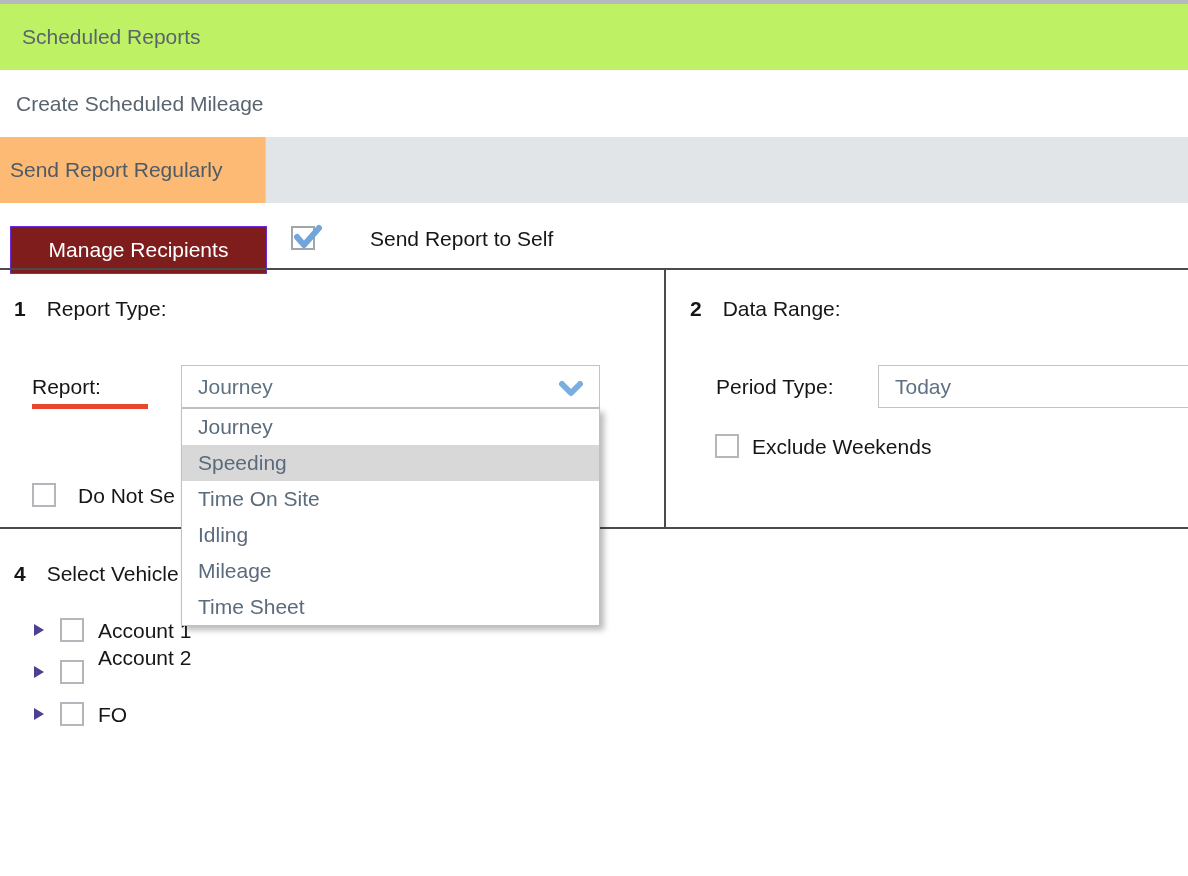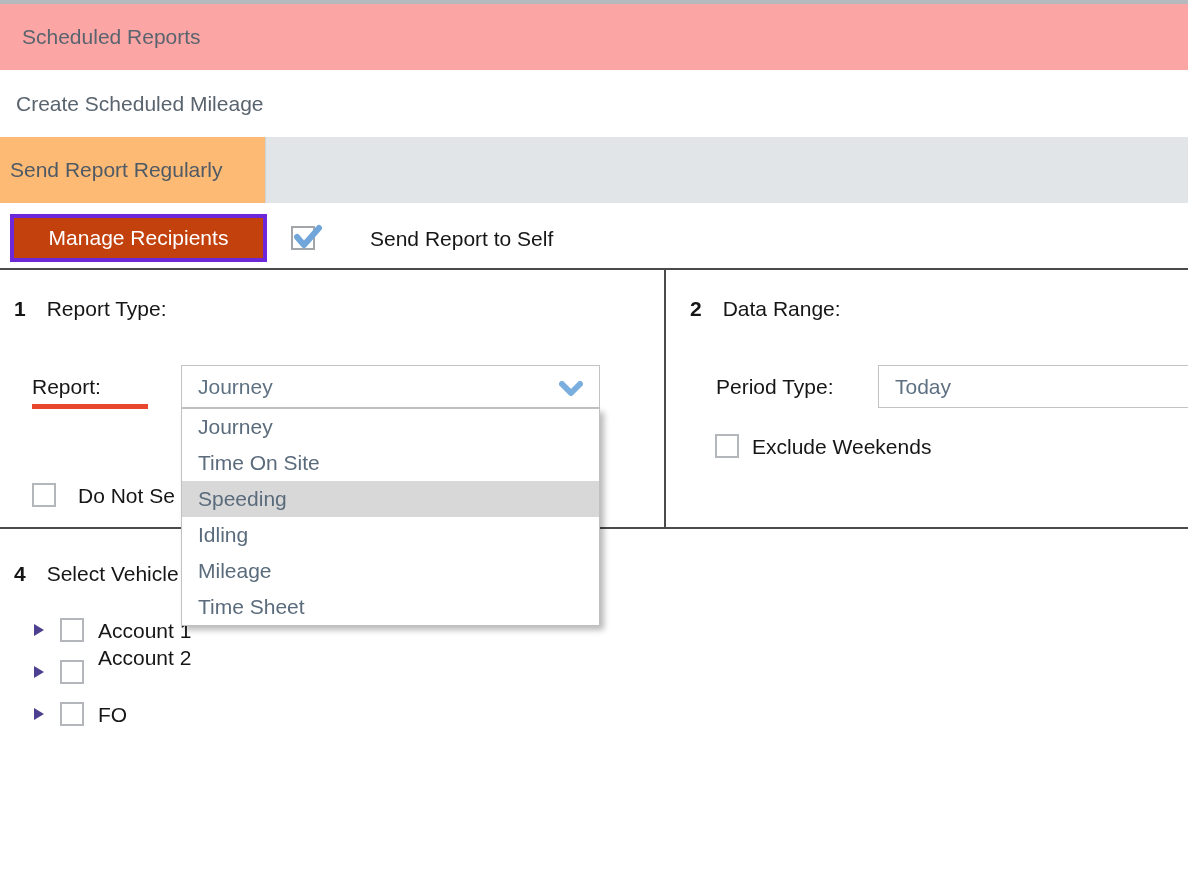--- a/index.html
+++ b/index.html
@@ -12,21 +12,21 @@
     background: #ffffff;
     font-family: "Liberation Sans", sans-serif;
     color: #161616;
   }
   .abs { position: absolute; }
 
   .top-strip { left: 0; top: 0; width: 1188px; height: 4px; background: #b6babe; }
 
   .titlebar {
     left: 0; top: 4px; width: 1188px; height: 66px;
-    background: #fca5a5;
+    background: #bef264;
     display: flex; align-items: center;
   }
   .titlebar .title { margin-left: 22px; font-size: 21px; color: #59646e; }
 
   .subtitle-row {
     left: 0; top: 70px; width: 1188px; height: 67px;
     display: flex; align-items: center; background: #ffffff;
   }
   .subtitle-row .subtitle { margin-left: 16px; font-size: 21px; color: #59646e; }
 
@@ -34,22 +34,22 @@
     left: 0; top: 137px; width: 265px; height: 66px;
     background: #fdba74; display: flex; align-items: center;
   }
   .tab-active span { margin-left: 10px; font-size: 21px; color: #4e5a66; }
   .tabstrip-rest {
     left: 265px; top: 137px; width: 923px; height: 66px;
     background: #e2e5e8; border-left: 1px solid #cfd3d6;
   }
 
   .btn-manage {
-    left: 10px; top: 214px; width: 257px; height: 48px;
-    background: #c2410c; border: 4px solid #6d28d9;
+    left: 10px; top: 226px; width: 257px; height: 48px;
+    background: #7f1d1d; border: 1px solid #6d28d9;
     color: #ffffff; font-size: 21px;
     display: flex; align-items: center; justify-content: center;
     cursor: pointer;
   }
 
   .checkbox {
     width: 24px; height: 24px; background: #ffffff;
     border: 2px solid #b3b7bb; position: absolute;
   }
   .checkbox.checked { border-color: #a2a6aa; }
@@ -169,20 +169,20 @@
     <div class="abs checkbox" style="left:60px; top:660px;"></div>
     <span class="abs label-black" style="left:98px; top:646px;">Account 2</span>
 
     <div class="abs tree-arrow" style="left:34px; top:708px;"></div>
     <div class="abs checkbox" style="left:60px; top:702px;"></div>
     <span class="abs label-black" style="left:98px; top:703px;">FO</span>
   </div>
 
   <div class="abs dropdown">
     <div class="dd-item">Journey</div>
+    <div class="dd-item highlight">Speeding</div>
     <div class="dd-item">Time On Site</div>
-    <div class="dd-item highlight">Speeding</div>
     <div class="dd-item">Idling</div>
     <div class="dd-item">Mileage</div>
     <div class="dd-item">Time Sheet</div>
   </div>
 
 </div>
 
 </body></html>

